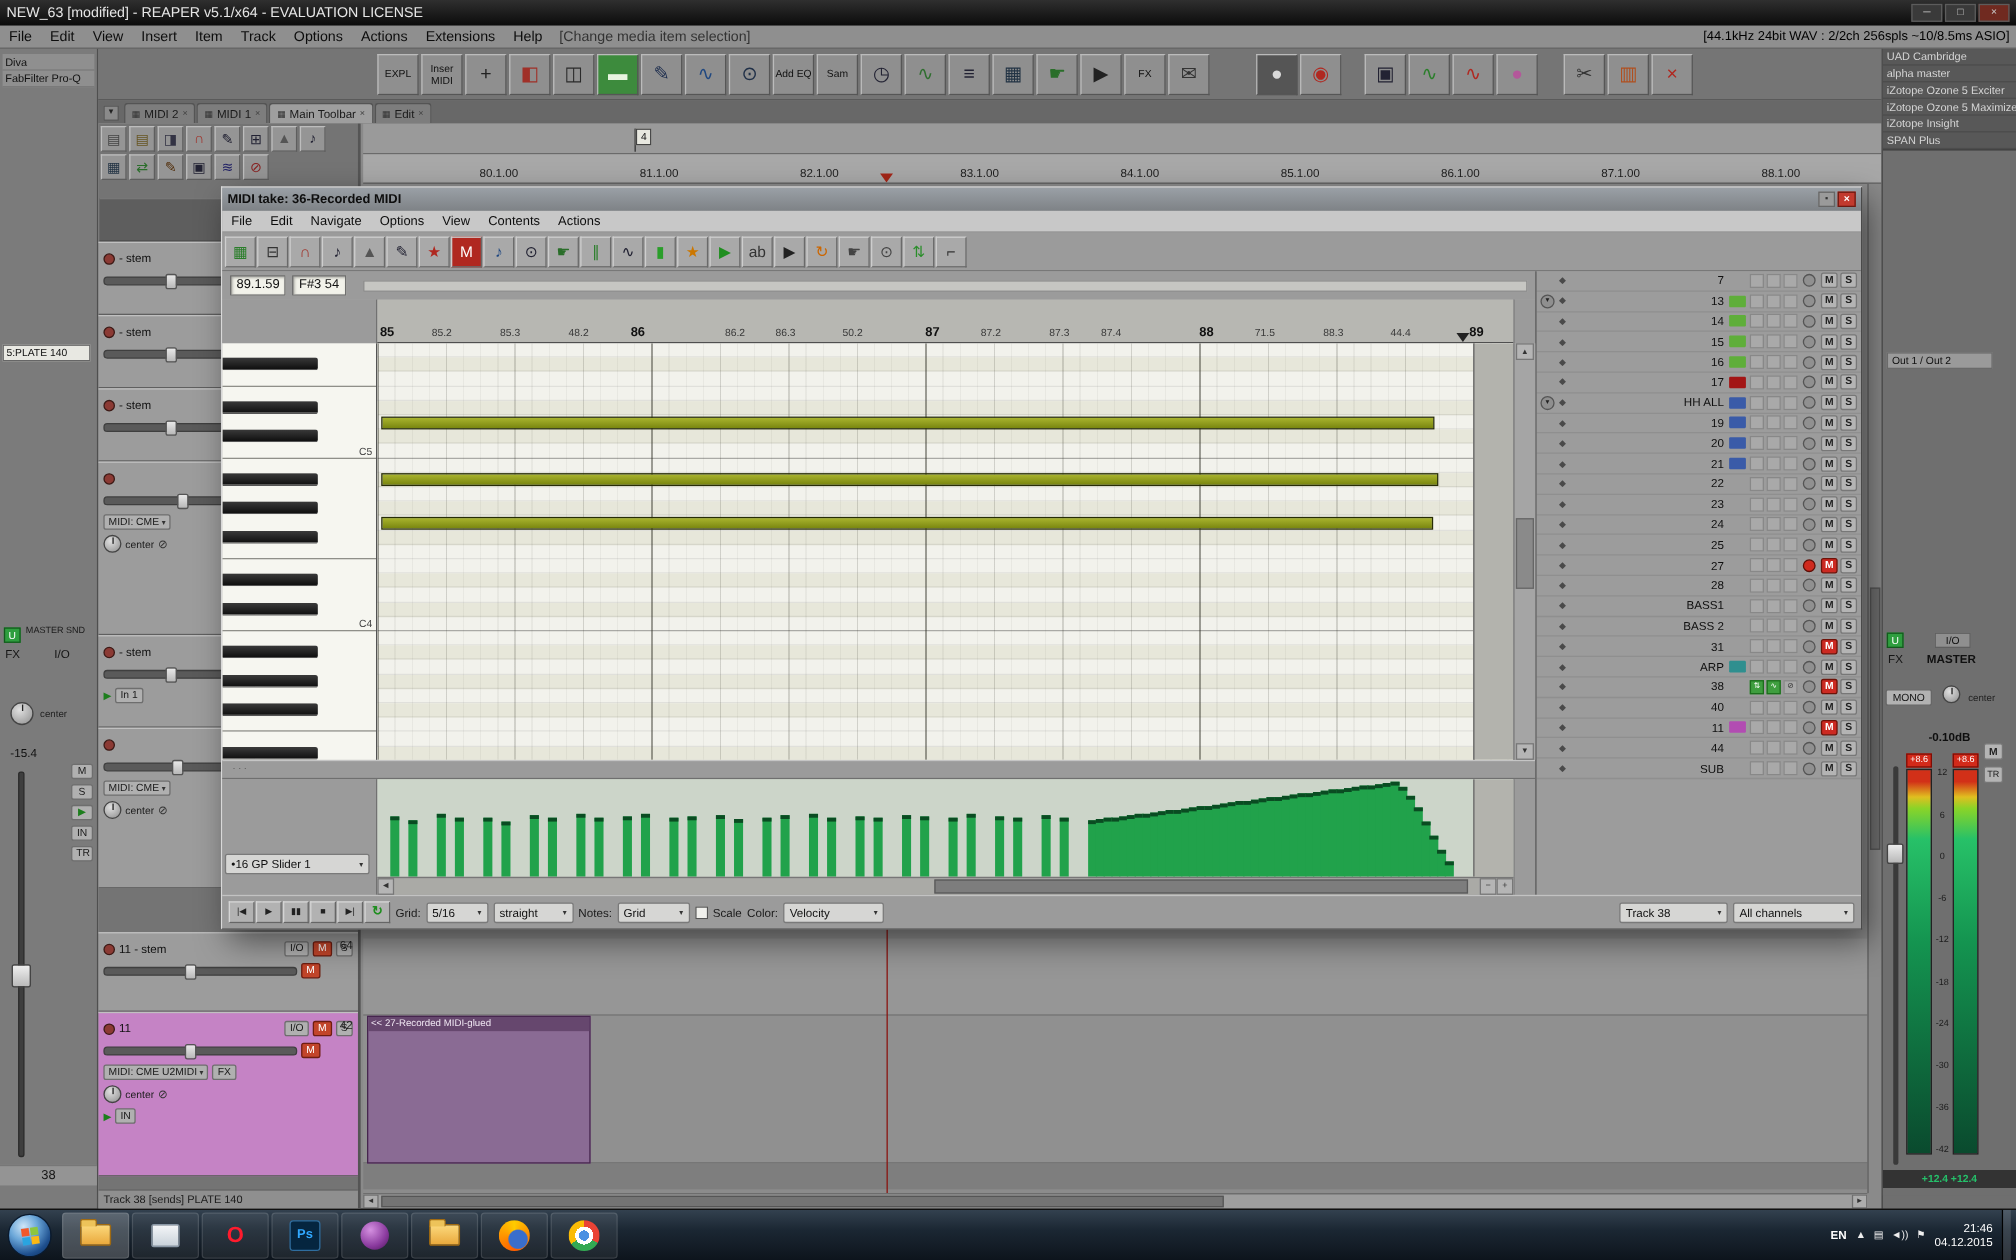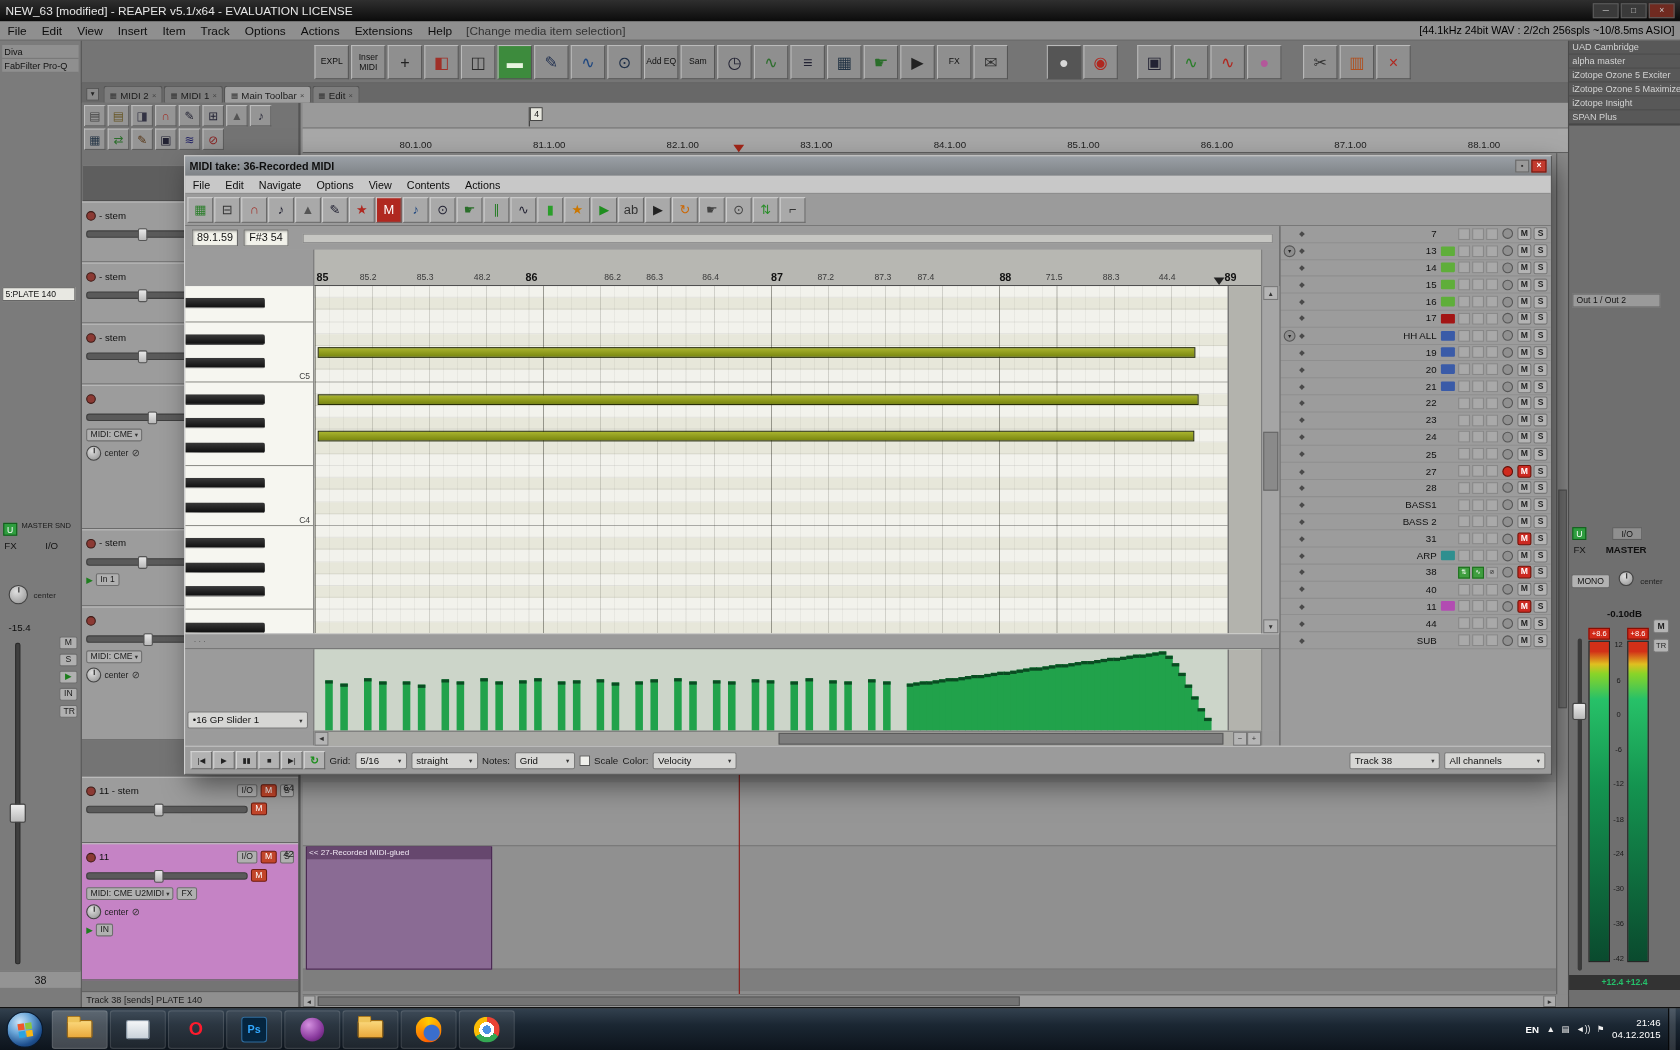--- a/index.html
+++ b/index.html
@@ -707,21 +707,21 @@
               <div class="mw-rulerrow">
                 <div class="gutter120"></div>
                 <div class="mw-ruler" id="mw-ruler">
                     <span class="mr-label major" style="left: 2px;">85</span>
                     <span class="mr-label" style="left: 42px;">85.2</span>
                     <span class="mr-label" style="left: 95px;">85.3</span>
                     <span class="mr-label" style="left: 148px;">48.2</span>
                     <span class="mr-label major" style="left: 196px;">86</span>
                     <span class="mr-label" style="left: 255px; margin-left: 14px;">86.2</span>
                     <span class="mr-label" style="left: 308px;">86.3</span>
-                    <span class="mr-label" style="left: 360px;">86.4</span>
+                    <span class="mr-label" style="left: 360px;">50.2</span>
                     <span class="mr-label major" style="left: 424px;">87</span>
                     <span class="mr-label" style="left: 467px;">87.2</span>
                     <span class="mr-label" style="left: 520px;">87.3</span>
                     <span class="mr-label" style="left: 560px;">87.4</span>
                     <span class="mr-label major" style="left: 636px;">88</span>
                     <span class="mr-label" style="left: 679px;">71.5</span>
                     <span class="mr-label" style="left: 732px;">88.3</span>
                     <span class="mr-label" style="left: 784px;">44.4</span>
                     <span class="mr-label major" style="left: 845px;">89</span>
                     <div class="mr-cursor" style="left: 835px;"></div>

